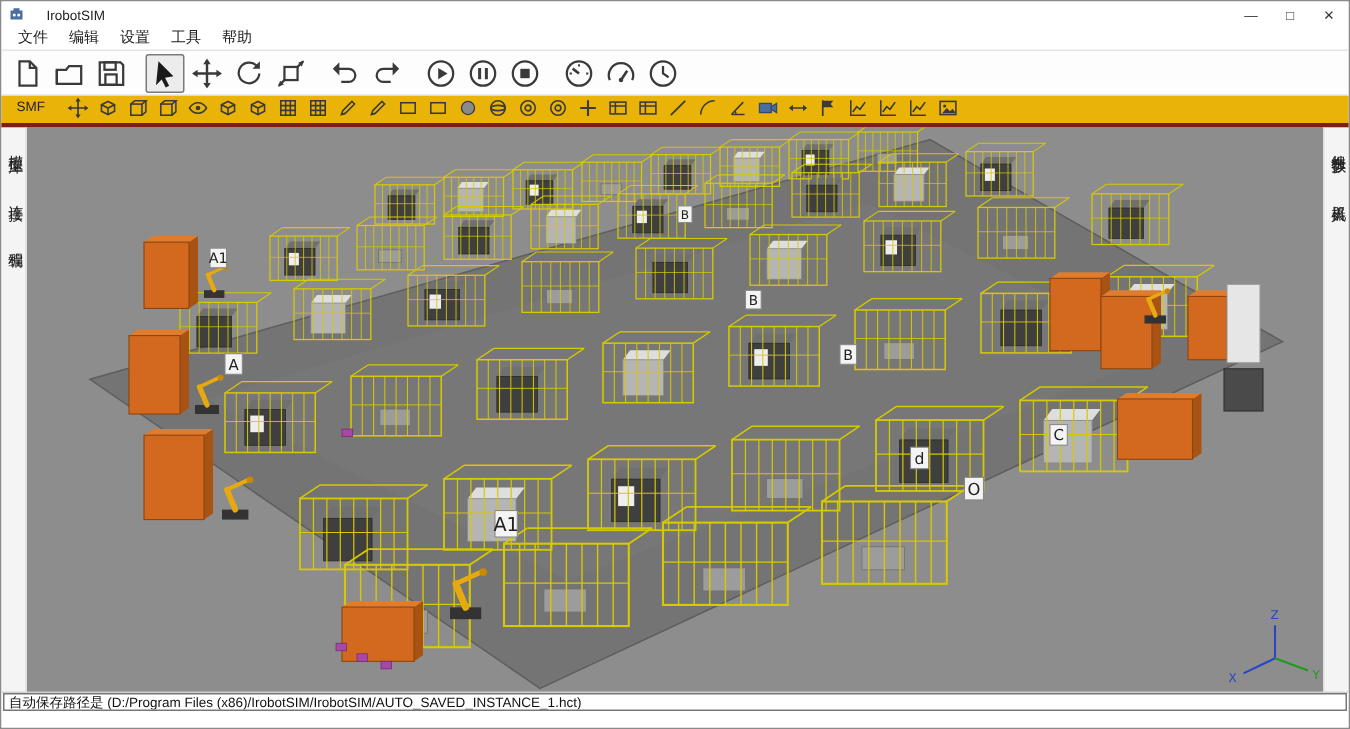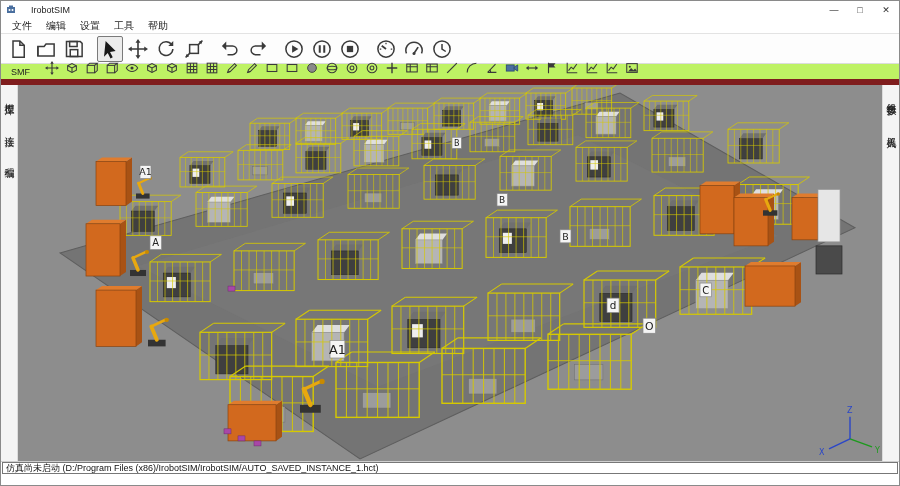--- a/index.html
+++ b/index.html
@@ -23,21 +23,21 @@
   .tb-group{display:flex;align-items:center;gap:2px;}
   .tb-group + .tb-group{margin-left:10px;}
   .tb-btn{width:26px;height:26px;border:1px solid transparent;background:transparent;padding:0;display:flex;align-items:center;justify-content:center;border-radius:2px;}
   .tb-btn.selected{border:1px solid #7a7a7a;background:#ececec;}
   .tb-btn .ticon{display:inline-flex;}
   .tb-btn svg{width:20px;height:20px;}
   .grp-playback{margin-left:auto;}
   .grp-meter{margin-left:56px;margin-right:2px;}
 
   
-  .toolbar2{height:21px;border-bottom:6px solid #7f1d1d;display:flex;align-items:flex-end;padding:0 4px;gap:1px;background:#bef264;flex:0 0 auto;}
+  .toolbar2{height:21px;border-bottom:3px solid #7f1d1d;display:flex;align-items:flex-start;padding:0 4px;gap:1px;background:#eab308;flex:0 0 auto;}
   .smf{font-size:9px;color:#222;padding:1px 5px;margin-right:5px;border:1px solid transparent;}
   .tb2-btn{width:19px;height:19px;border:1px solid transparent;background:transparent;padding:0;display:flex;align-items:center;justify-content:center;border-radius:2px;}
   .tb2-btn svg{width:14px;height:14px;}
 
   
   .main{flex:1;display:flex;min-height:0;}
   .side{width:17px;background:#f4f4f4;display:flex;flex-direction:column;align-items:center;padding-top:10px;gap:30px;flex:0 0 auto;}
   .side.left{border-right:1px solid #dcdcdc;}
   .side.right{border-left:1px solid #dcdcdc;}
   .vtab{writing-mode:vertical-rl;text-orientation:upright;font-size:10px;letter-spacing:1px;color:#222;cursor:default;}
@@ -1242,16 +1242,16 @@
     </div>
 
     <div class="side right">
 
     <div class="vtab"><span class="vlabel">组件参数</span></div>
         <div class="vtab"><span class="vlabel">机器人</span></div>
       </div>
   </div>
 
   <div class="statusbar">
-    <div class="status-line2">仿真尚未启动 (D:/Program Files (x86)/IrobotSIM/IrobotSIM/AUTO_SAVED_INSTANCE_1.hct)</div>
+    <div class="status-line2">自动保存路径是 (D:/Program Files (x86)/IrobotSIM/IrobotSIM/AUTO_SAVED_INSTANCE_1.hct)</div>
   </div>
 
 </div>
 
 </body></html>

